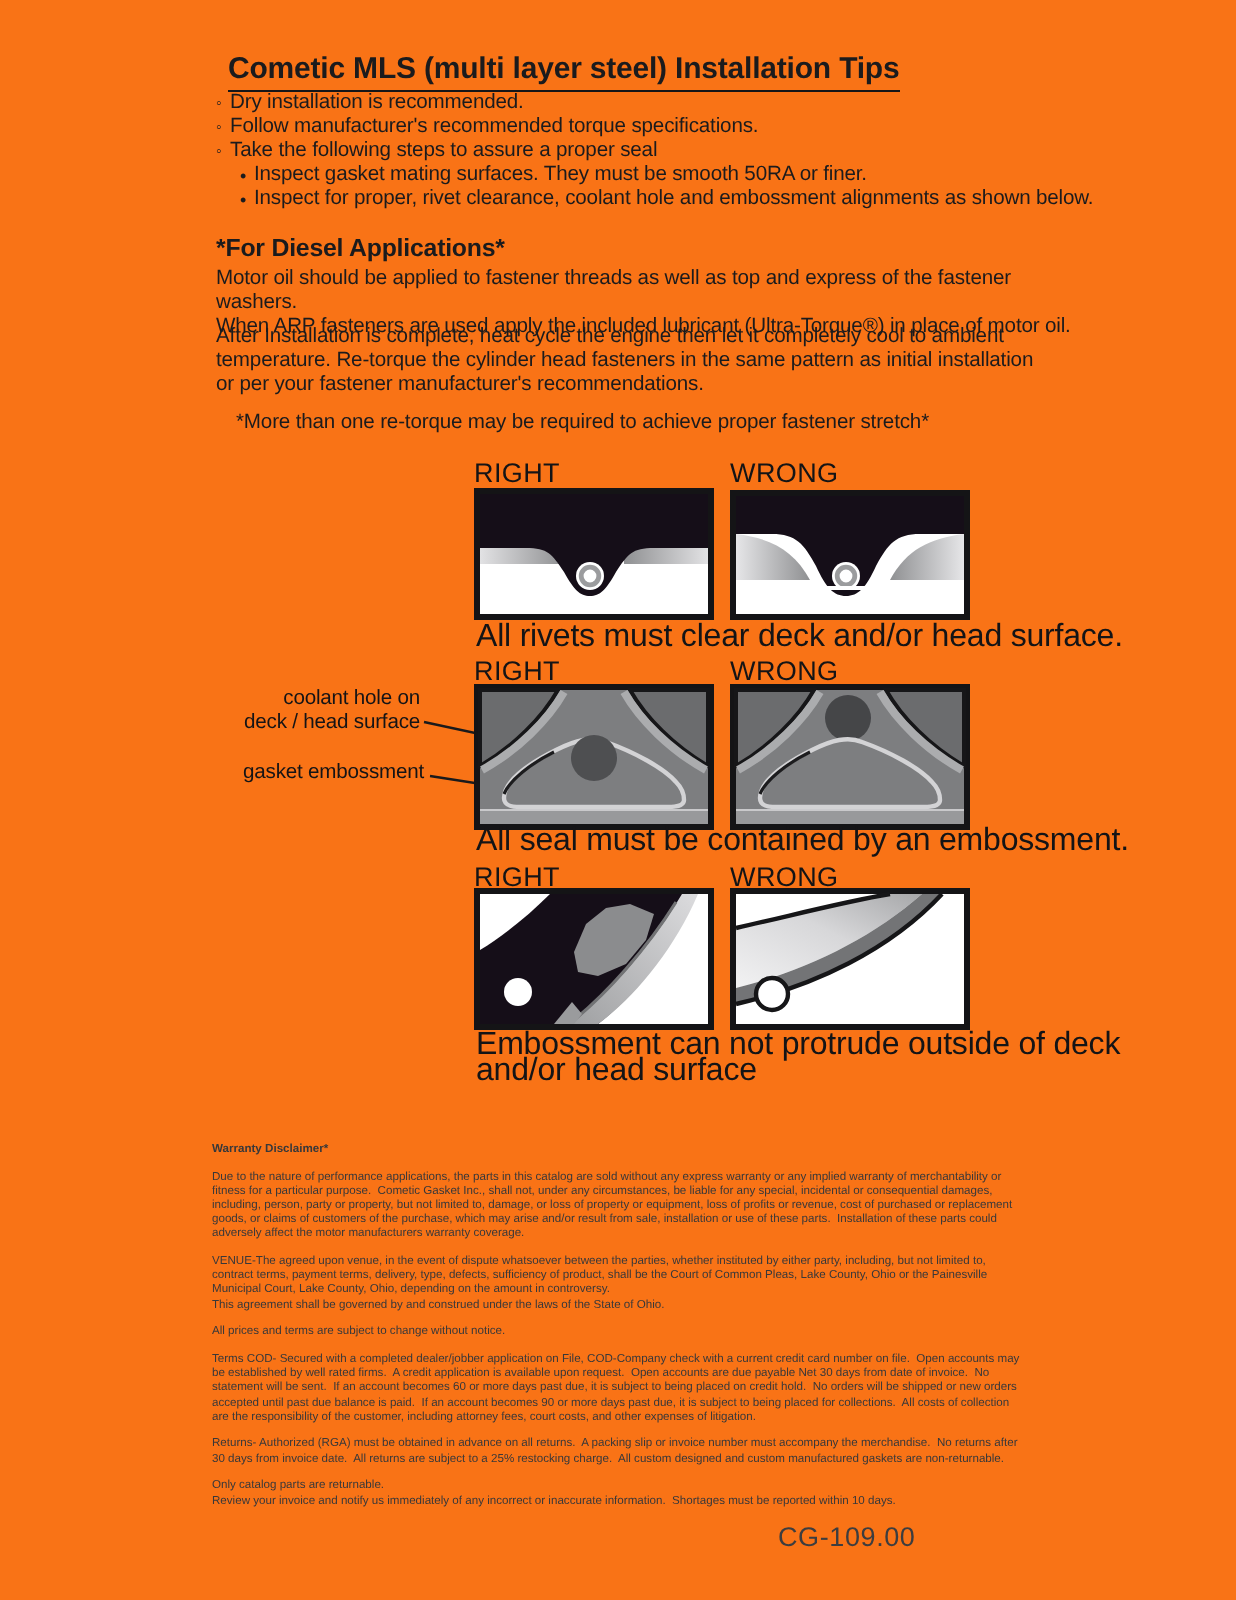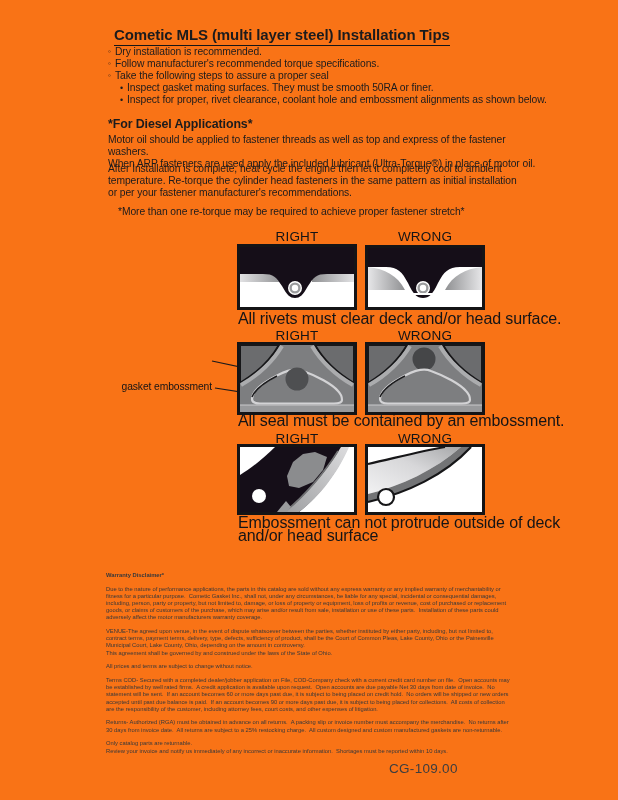--- a/index.html
+++ b/index.html
@@ -17,21 +17,21 @@
     border-bottom:1.6px solid #161618;padding-bottom:2px;
     white-space:nowrap;
   }
   .bullets{font-size:10.3px;line-height:12px;letter-spacing:-0.08px;}
   .bullet-row{white-space:nowrap;}
   .b1{display:inline-block;width:7px;font-size:8px;vertical-align:top;line-height:12px;}
   .sub .b1{font-size:9px;}
   .sub{padding-left:12px;}
   .h2{font-size:12.4px;font-weight:bold;letter-spacing:-0.1px;}
   .para{font-size:10.3px;line-height:12.1px;letter-spacing:-0.08px;white-space:pre-line;}
-  .dlabel{font-size:13.5px;letter-spacing:0.2px;text-align:center;width:120px;color:#141416;}
+  .dlabel{font-size:13.5px;letter-spacing:0.2px;text-align:left;width:120px;color:#141416;}
   .caption{font-size:16px;letter-spacing:-0.1px;line-height:13px;white-space:pre-line;color:#141416;}
   .callout{font-size:10.3px;line-height:11.6px;text-align:right;letter-spacing:-0.1px;white-space:pre-line;color:#141416;}
   .fine{width:434px;font-size:5.8px;line-height:7.15px;color:#38383a;letter-spacing:0;}
   .fine .fp{white-space:pre-wrap;margin:0 0 6.6px 0;}
   .fine .fh{font-weight:bold;margin:0 0 6.6px 0;}
   .footer-code{font-size:13.5px;color:#3d3d3f;letter-spacing:0.3px;}
   svg{display:block;}
 </style>
 </head>
 <body>
@@ -102,20 +102,22 @@
       <circle cx="58" cy="43" r="4.4" fill="none" stroke="#9b9c9e" stroke-width="2.4"></circle>
       <rect x="3" y="48" width="114" height="2" fill="#ffffff"></rect>
     </svg>
   </div>
 
   <div class="abs caption" style="left:238px;top:312px;">All rivets must clear deck and/or head surface.</div>
 
   <div class="abs dlabel" style="left:237px;top:328px;">RIGHT</div>
   <div class="abs dlabel" style="left:365px;top:328px;">WRONG</div>
 
+  <div class="abs callout" style="left:100px;top:344px;width:110px;">coolant hole on
+deck / head surface</div>
   <div class="abs callout" style="left:100px;top:381px;width:112px;">gasket embossment</div>
 
   <div class="abs" style="left:120px;top:344px;">
     <svg width="250" height="62" viewBox="0 0 250 62">
       <line x1="92" y1="17" x2="171" y2="34" stroke="#1a1a1c" stroke-width="1.2"></line>
       <line x1="95" y1="44" x2="140" y2="51" stroke="#1a1a1c" stroke-width="1.2"></line>
     </svg>
   </div>
 
   <div class="abs" style="left:237px;top:342px;">

